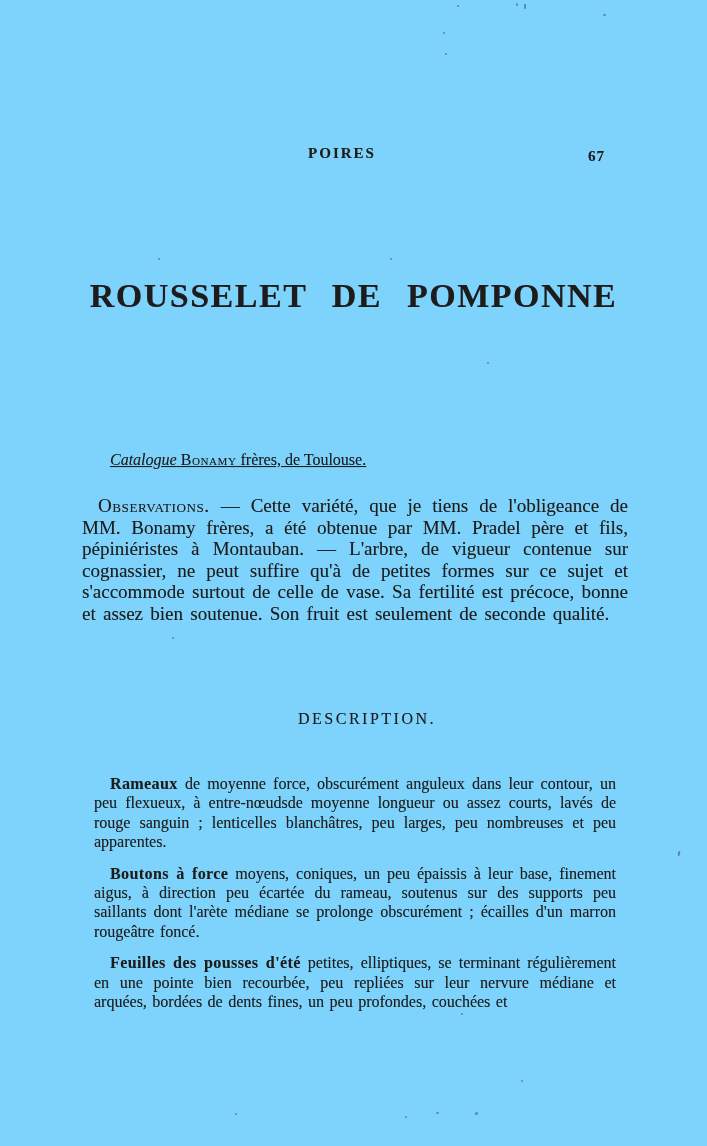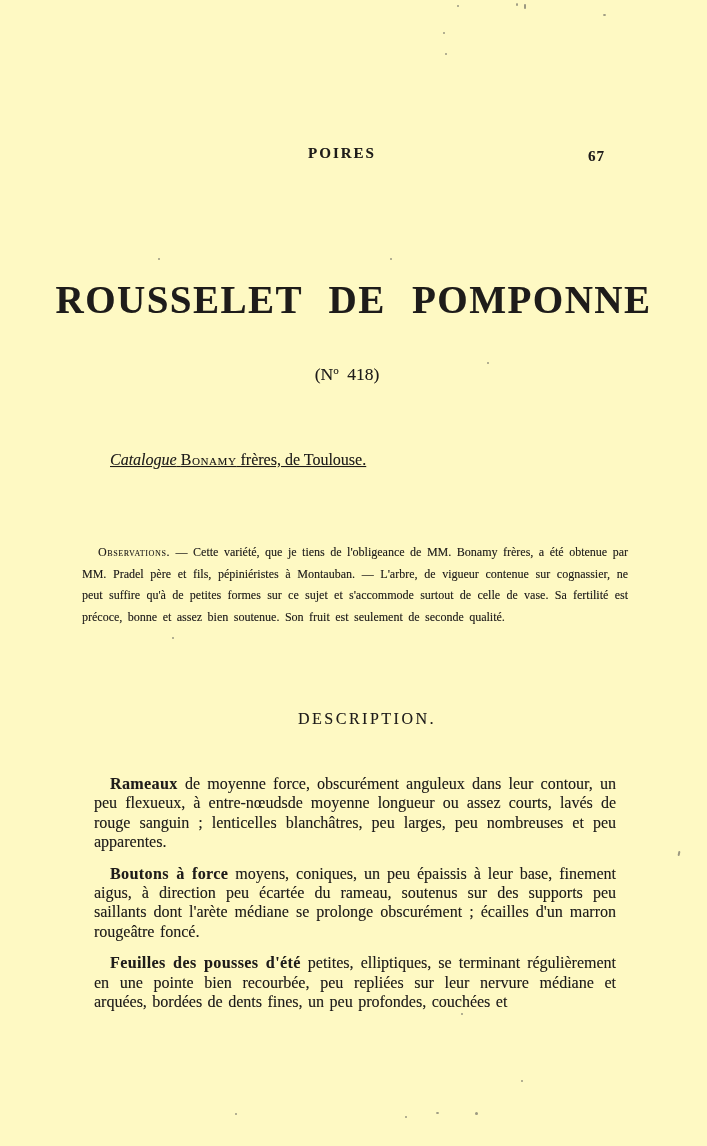--- a/index.html
+++ b/index.html
@@ -4,21 +4,21 @@
 <style>
   html, body {
     margin: 0;
     padding: 0;
     background: #ffffff;
   }
   .page {
     position: relative;
     width: 707px;
     height: 1146px;
-    background: #fef9c3;
+    background: #7dd3fc;
     font-family: "Liberation Serif", "DejaVu Serif", serif;
     color: #1e1c1a;
     overflow: hidden;
     text-shadow: 0.2px 0.2px 0.4px rgba(20,18,16,0.35);
   }
 
   
   .running-header {
     position: absolute;
     top: 145px;
@@ -38,21 +38,21 @@
     letter-spacing: 1px;
   }
 
   
   .main-title {
     position: absolute;
     top: 256px;
     left: 0;
     width: 707px;
     text-align: center;
-    font-size: 39px;
+    font-size: 34px;
     font-weight: bold;
     letter-spacing: 1.5px;
     word-spacing: 15px;
     white-space: nowrap;
     margin-top: 21px;
   }
 
   
   .catalog-number {
     position: absolute;
@@ -79,24 +79,24 @@
   }
   .italic { font-style: italic; }
   .smallcaps {
     font-variant: small-caps;
     letter-spacing: 0.6px;
   }
 
   
   .observations {
     position: absolute;
-    top: 542px;
+    top: 495px;
     left: 82px;
     width: 546px;
-    font-size: 12px;
+    font-size: 19px;
     line-height: 21.6px;
     text-align: justify;
     word-spacing: 2.5px;
   }
   .observations p {
     margin: 0;
     text-indent: 16px;
   }
 
   
@@ -142,21 +142,20 @@
 </head>
 <body>
 
 <div class="page">
 
   <div class="running-header">POIRES</div>
   <div class="page-number">67</div>
 
   <h1 class="main-title">ROUSSELET DE POMPONNE</h1>
 
-  <div class="catalog-number"><span>(N</span><sup>o</sup><span> 418)</span></div>
 
   <div class="source-line"><span class="italic">Catalogue</span> <span class="smallcaps">Bonamy</span><span> frères, de Toulouse.</span></div>
 
   <div class="observations">
     <p><span class="smallcaps">Observations.</span><span> — Cette variété, que je tiens de l'obligeance de MM. Bonamy frères, a été obtenue par MM. Pradel père et fils, pépiniéristes à Montauban. — L'arbre, de vigueur contenue sur cognassier, ne peut suffire qu'à de petites formes sur ce sujet et s'accommode surtout de celle de vase. Sa fertilité est précoce, bonne et assez bien soutenue. Son fruit est seulement de seconde qualité.</span></p>
   </div>
 
   <div class="description-heading">DESCRIPTION.</div>
 
   <div class="description-block">

